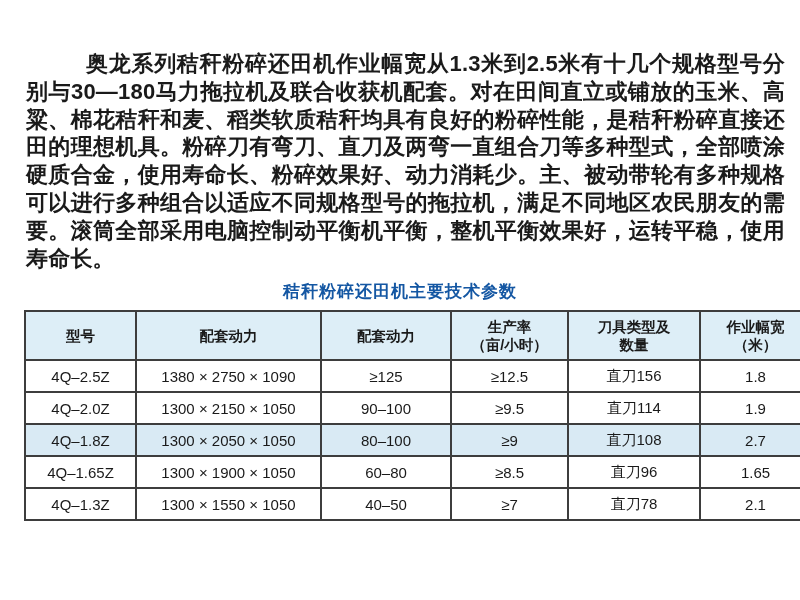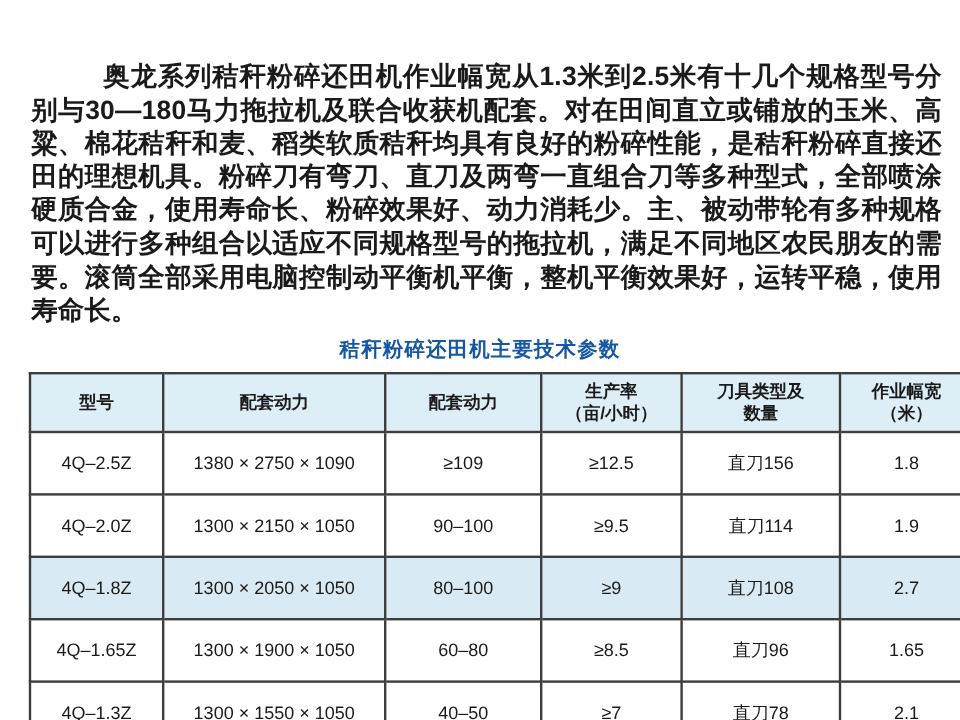--- a/index.html
+++ b/index.html
@@ -57,21 +57,21 @@
     font-weight: bold;
     white-space: pre-line;
     line-height: 18px;
     padding: 2px 2px;
   }
   table.spec td {
     background: #ffffff;
     height: 30px;
     font-size: 15px;
     font-weight: 500;
-    padding: 10px 2px;
+    padding: 0 2px;
   }
   table.spec tr.alt td {
     background: var(--alt-row-bg, #d9eaf4);
   }
 </style>
 </head>
 <body>
 
 <div class="page">
 
@@ -98,21 +98,21 @@
           <th>刀具类型及
 数量</th>
           <th>作业幅宽
 （米）</th>
         </tr>
     </thead>
     <tbody>
         <tr>
           <td>4Q–2.5Z</td>
           <td>1380 × 2750 × 1090</td>
-          <td>≥109</td>
+          <td>≥125</td>
           <td>≥12.5</td>
           <td>直刀156</td>
           <td>1.8</td>
         </tr>
         <tr>
           <td>4Q–2.0Z</td>
           <td>1300 × 2150 × 1050</td>
           <td>90–100</td>
           <td>≥9.5</td>
           <td>直刀114</td>

